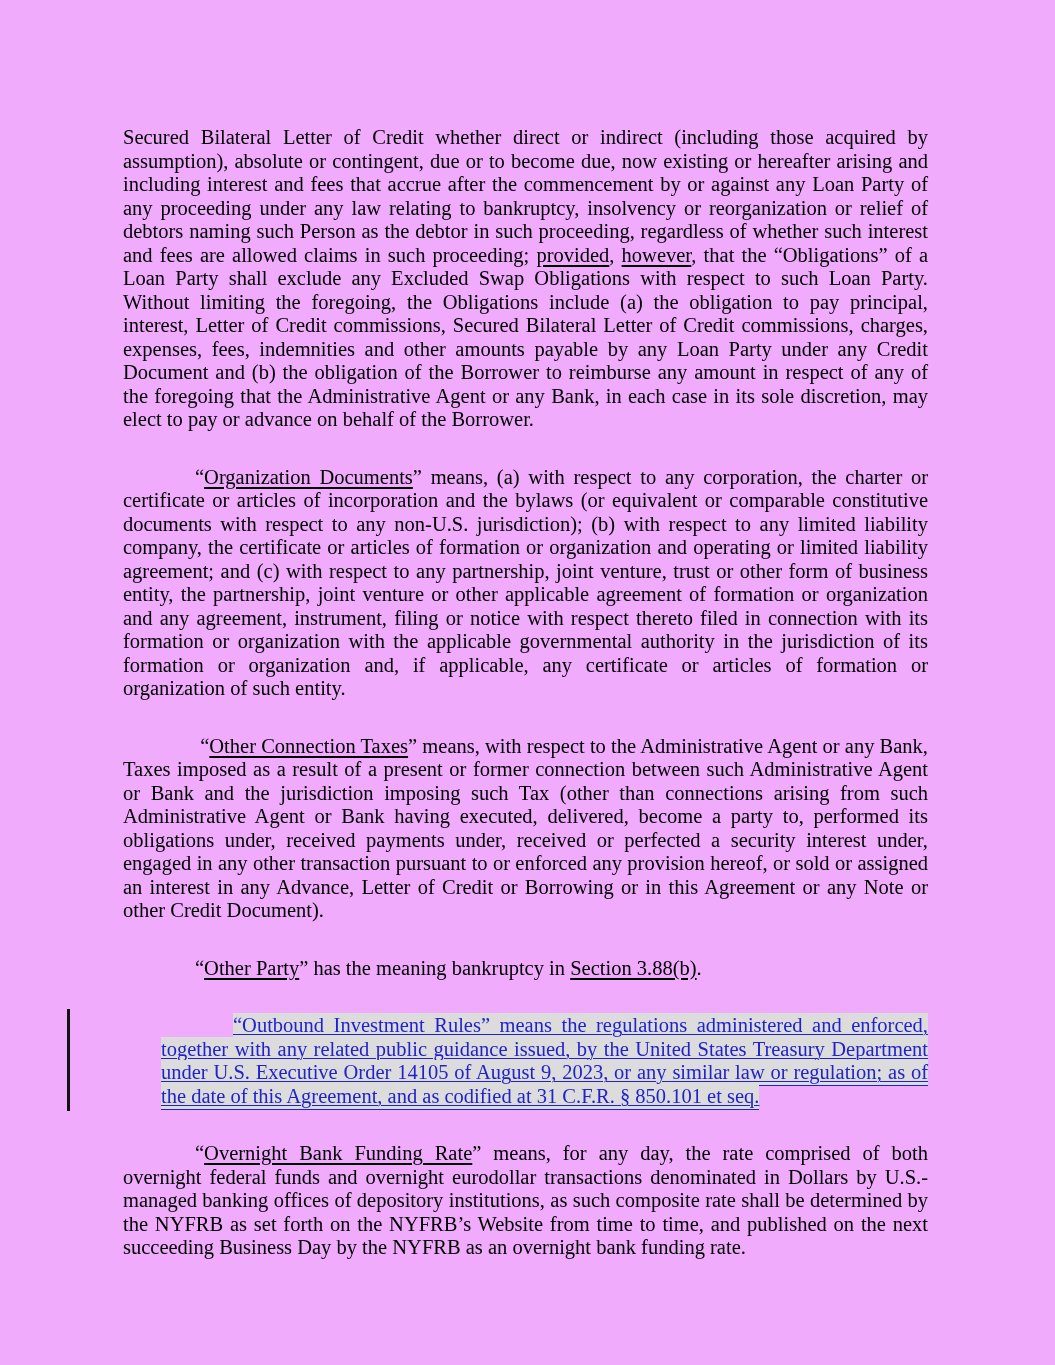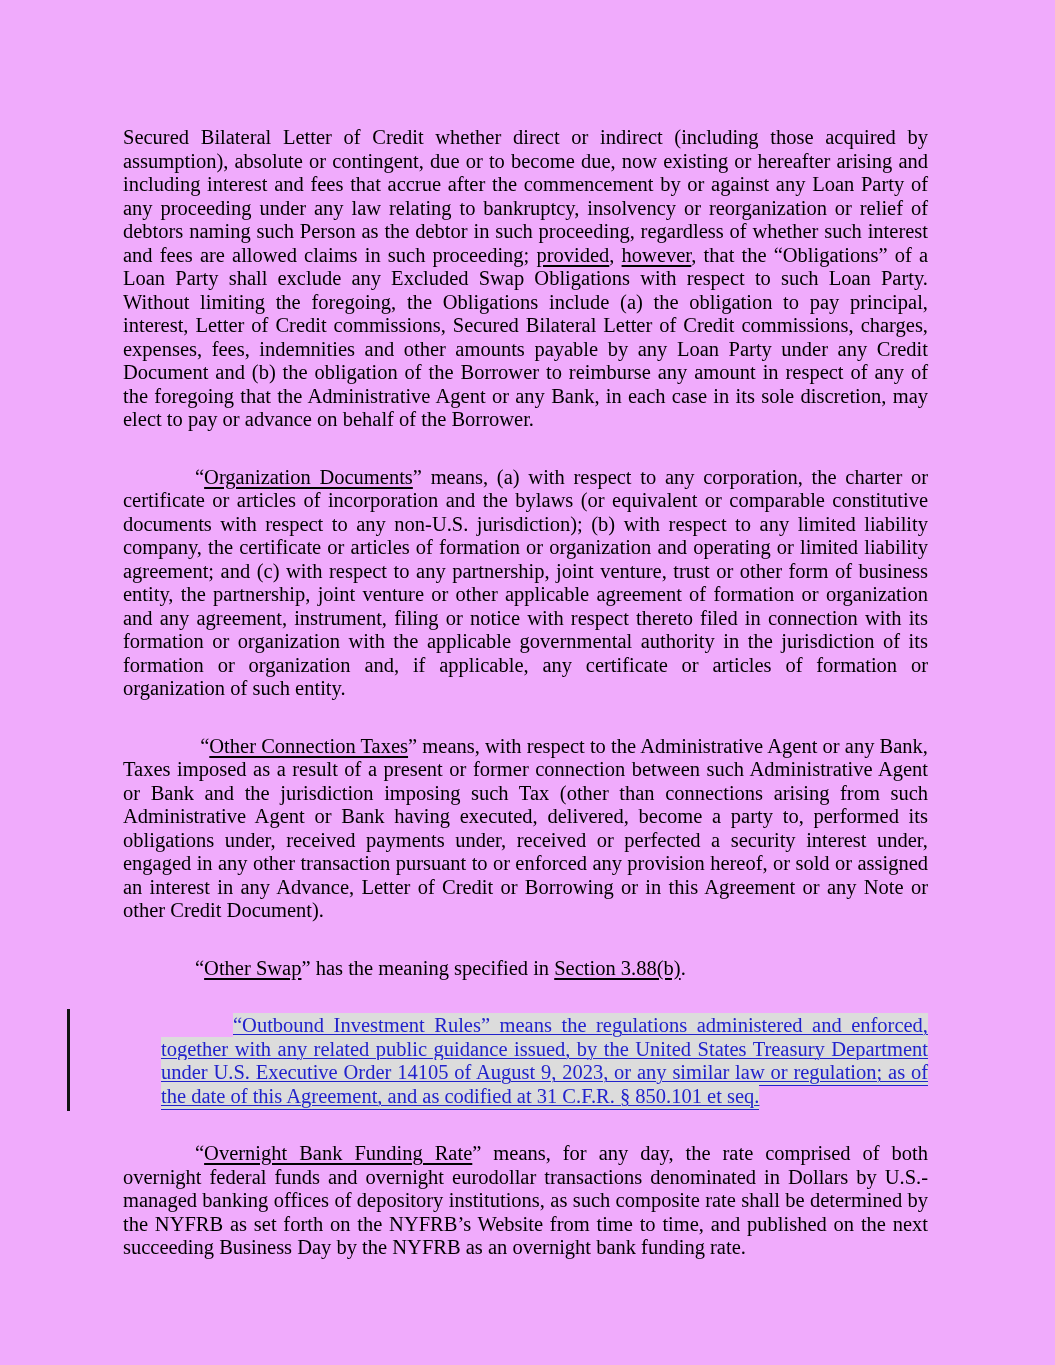--- a/index.html
+++ b/index.html
@@ -77,17 +77,17 @@
   }
 </style>
 </head>
 <body>
 
 <div class="page">
   <div class="text-block">
       <p class=""><span>Secured Bilateral Letter of Credit whether direct or indirect (including those acquired by assumption), absolute or contingent, due or to become due, now existing or hereafter arising and including interest and fees that accrue after the commencement by or against any Loan Party of any proceeding under any law relating to bankruptcy, insolvency or reorganization or relief of debtors naming such Person as the debtor in such proceeding, regardless of whether such interest and fees are allowed claims in such proceeding; </span><span class="u">provided</span><span>, </span><span class="u">however</span><span>, that the “Obligations” of a Loan Party shall exclude any Excluded Swap Obligations with respect to such Loan Party. Without limiting the foregoing, the Obligations include (a) the obligation to pay principal, interest, Letter of Credit commissions, Secured Bilateral Letter of Credit commissions, charges, expenses, fees, indemnities and other amounts payable by any Loan Party under any Credit Document and (b) the obligation of the Borrower to reimburse any amount in respect of any of the foregoing that the Administrative Agent or any Bank, in each case in its sole discretion, may elect to pay or advance on behalf of the Borrower.</span></p>
       <p class="indent"><span>“</span><span class="u">Organization Documents</span><span>” means, (a) with respect to any corporation, the charter or certificate or articles of incorporation and the bylaws (or equivalent or comparable constitutive documents with respect to any non-U.S. jurisdiction); (b) with respect to any limited liability company, the certificate or articles of formation or organization and operating or limited liability agreement; and (c) with respect to any partnership, joint venture, trust or other form of business entity, the partnership, joint venture or other applicable agreement of formation or organization and any agreement, instrument, filing or notice with respect thereto filed in connection with its formation or organization with the applicable governmental authority in the jurisdiction of its formation or organization and, if applicable, any certificate or articles of formation or organization of such entity.</span></p>
       <p class="indent"><span>&nbsp;“</span><span class="u">Other Connection Taxes</span><span>” means, with respect to the Administrative Agent or any Bank, Taxes imposed as a result of a present or former connection between such Administrative Agent or Bank and the jurisdiction imposing such Tax (other than connections arising from such Administrative Agent or Bank having executed, delivered, become a party to, performed its obligations under, received payments under, received or perfected a security interest under, engaged in any other transaction pursuant to or enforced any provision hereof, or sold or assigned an interest in any Advance, Letter of Credit or Borrowing or in this Agreement or any Note or other Credit Document).</span></p>
-      <p class="indent"><span>“</span><span class="u">Other Swap</span><span>” has the meaning specified in </span><span class="u">Section 3.88(b)</span><span>.</span></p>
+      <p class="indent"><span>“</span><span class="u">Other Party</span><span>” has the meaning bankruptcy in </span><span class="u">Section 3.88(b)</span><span>.</span></p>
       <p class="indent inserted"><span class="change-bar"></span><span class="ins">“Outbound Investment Rules” means the regulations administered and enforced, together with any related public guidance issued, by the United States Treasury Department under U.S. Executive Order 14105 of August 9, 2023, or any similar law or regulation; as of the date of this Agreement, and as codified at 31 C.F.R. § 850.101 et seq.</span></p>
       <p class="indent"><span>“</span><span class="u">Overnight Bank Funding Rate</span><span>” means, for any day, the rate comprised of both overnight federal funds and overnight eurodollar transactions denominated in Dollars by U.S.-managed banking offices of depository institutions, as such composite rate shall be determined by the NYFRB as set forth on the NYFRB’s Website from time to time, and published on the next succeeding Business Day by the NYFRB as an overnight bank funding rate.</span></p>
     </div>
 </div>
 
 </body></html>

